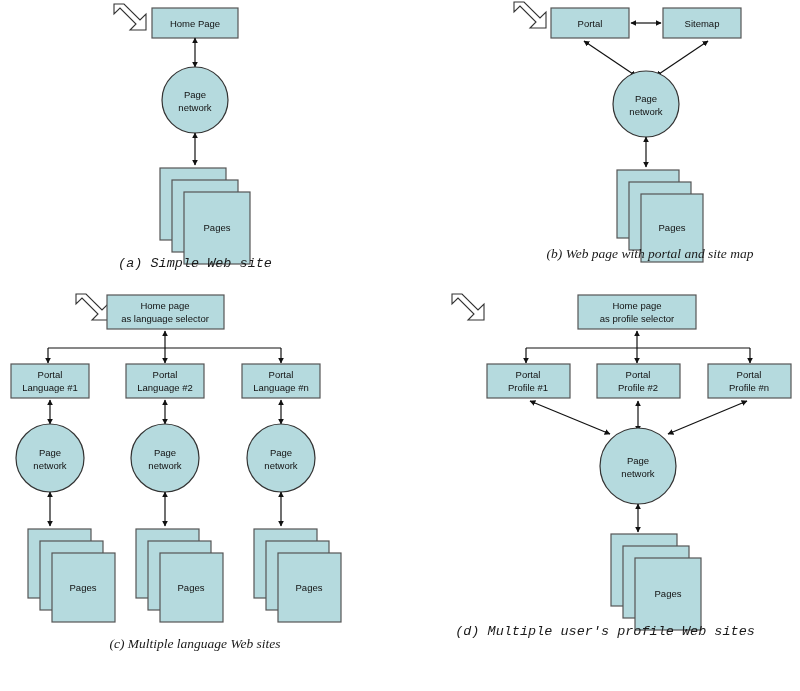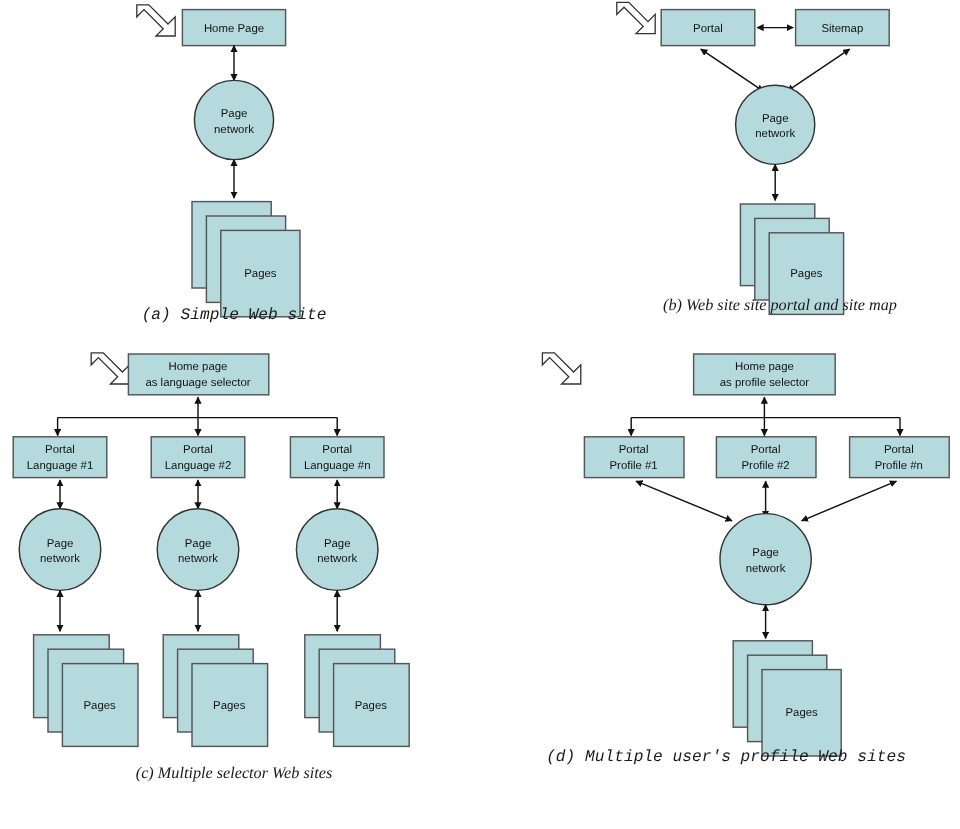--- a/index.html
+++ b/index.html
@@ -261,17 +261,17 @@
       <g>
         <rect class="page-sheet" x="611" y="534" width="66" height="72"></rect>
         <rect class="page-sheet" x="623" y="546" width="66" height="72"></rect>
         <rect class="page-sheet" x="635" y="558" width="66" height="72"></rect>
       </g>
       <text class="node-label" x="668" y="594">Pages</text>
     </g>
   </svg>
 
   <div class="caption" style="left:0; top:256px; width:390px;font-family:Liberation Mono, monospace;">(a) Simple Web site</div>
-  <div class="caption" style="left:500px; top:246px; width:300px;">(b) Web site site portal and site map</div>
-  <div class="caption" style="left:0; top:636px; width:390px;">(c) Multiple selector Web sites</div>
+  <div class="caption" style="left:500px; top:246px; width:300px;">(b) Web page with portal and site map</div>
+  <div class="caption" style="left:0; top:636px; width:390px;">(c) Multiple language Web sites</div>
   <div class="caption" style="left:410px; top:624px; width:390px;font-family:Liberation Mono, monospace;">(d) Multiple user's profile Web sites</div>
 
 </div>
 
 </body></html>

